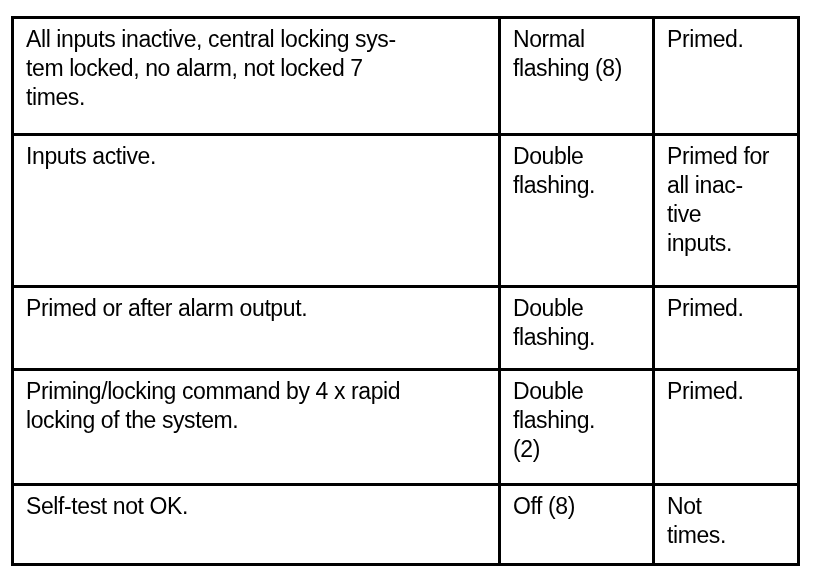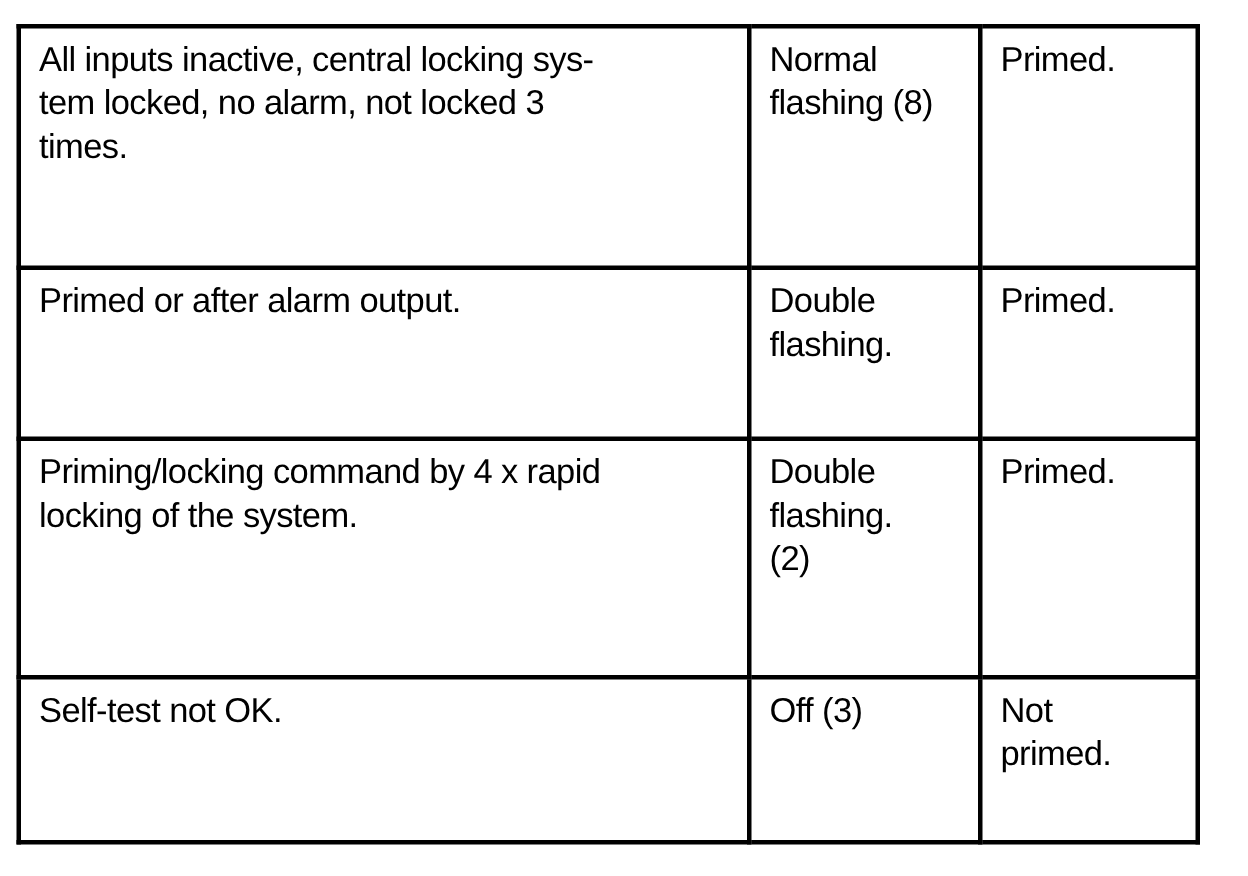--- a/index.html
+++ b/index.html
@@ -50,41 +50,50 @@
 <div class="page">
   <table class="status-table">
     <colgroup>
       <col class="c1">
       <col class="c2">
       <col class="c3">
     </colgroup>
     <tbody>
       <tr class="r1">
         <td>All inputs inactive, central locking sys-
-tem locked, no alarm, not locked 3
+tem locked, no alarm, not locked 7
 times.</td>
         <td>Normal
 flashing (8)</td>
         <td>Primed.</td>
+      </tr>
+      <tr class="r2">
+        <td>Inputs active.</td>
+        <td>Double
+flashing.</td>
+        <td>Primed for
+all inac-
+tive
+inputs.</td>
       </tr>
       <tr class="r3">
         <td>Primed or after alarm output.</td>
         <td>Double
 flashing.</td>
         <td>Primed.</td>
       </tr>
       <tr class="r4">
         <td>Priming/locking command by 4 x rapid
 locking of the system.</td>
         <td>Double
 flashing.
 (2)</td>
         <td>Primed.</td>
       </tr>
       <tr class="r5">
         <td>Self-test not OK.</td>
-        <td>Off (3)</td>
+        <td>Off (8)</td>
         <td>Not
-primed.</td>
+times.</td>
       </tr>
     </tbody>
   </table>
 </div>
 
 </body></html>

